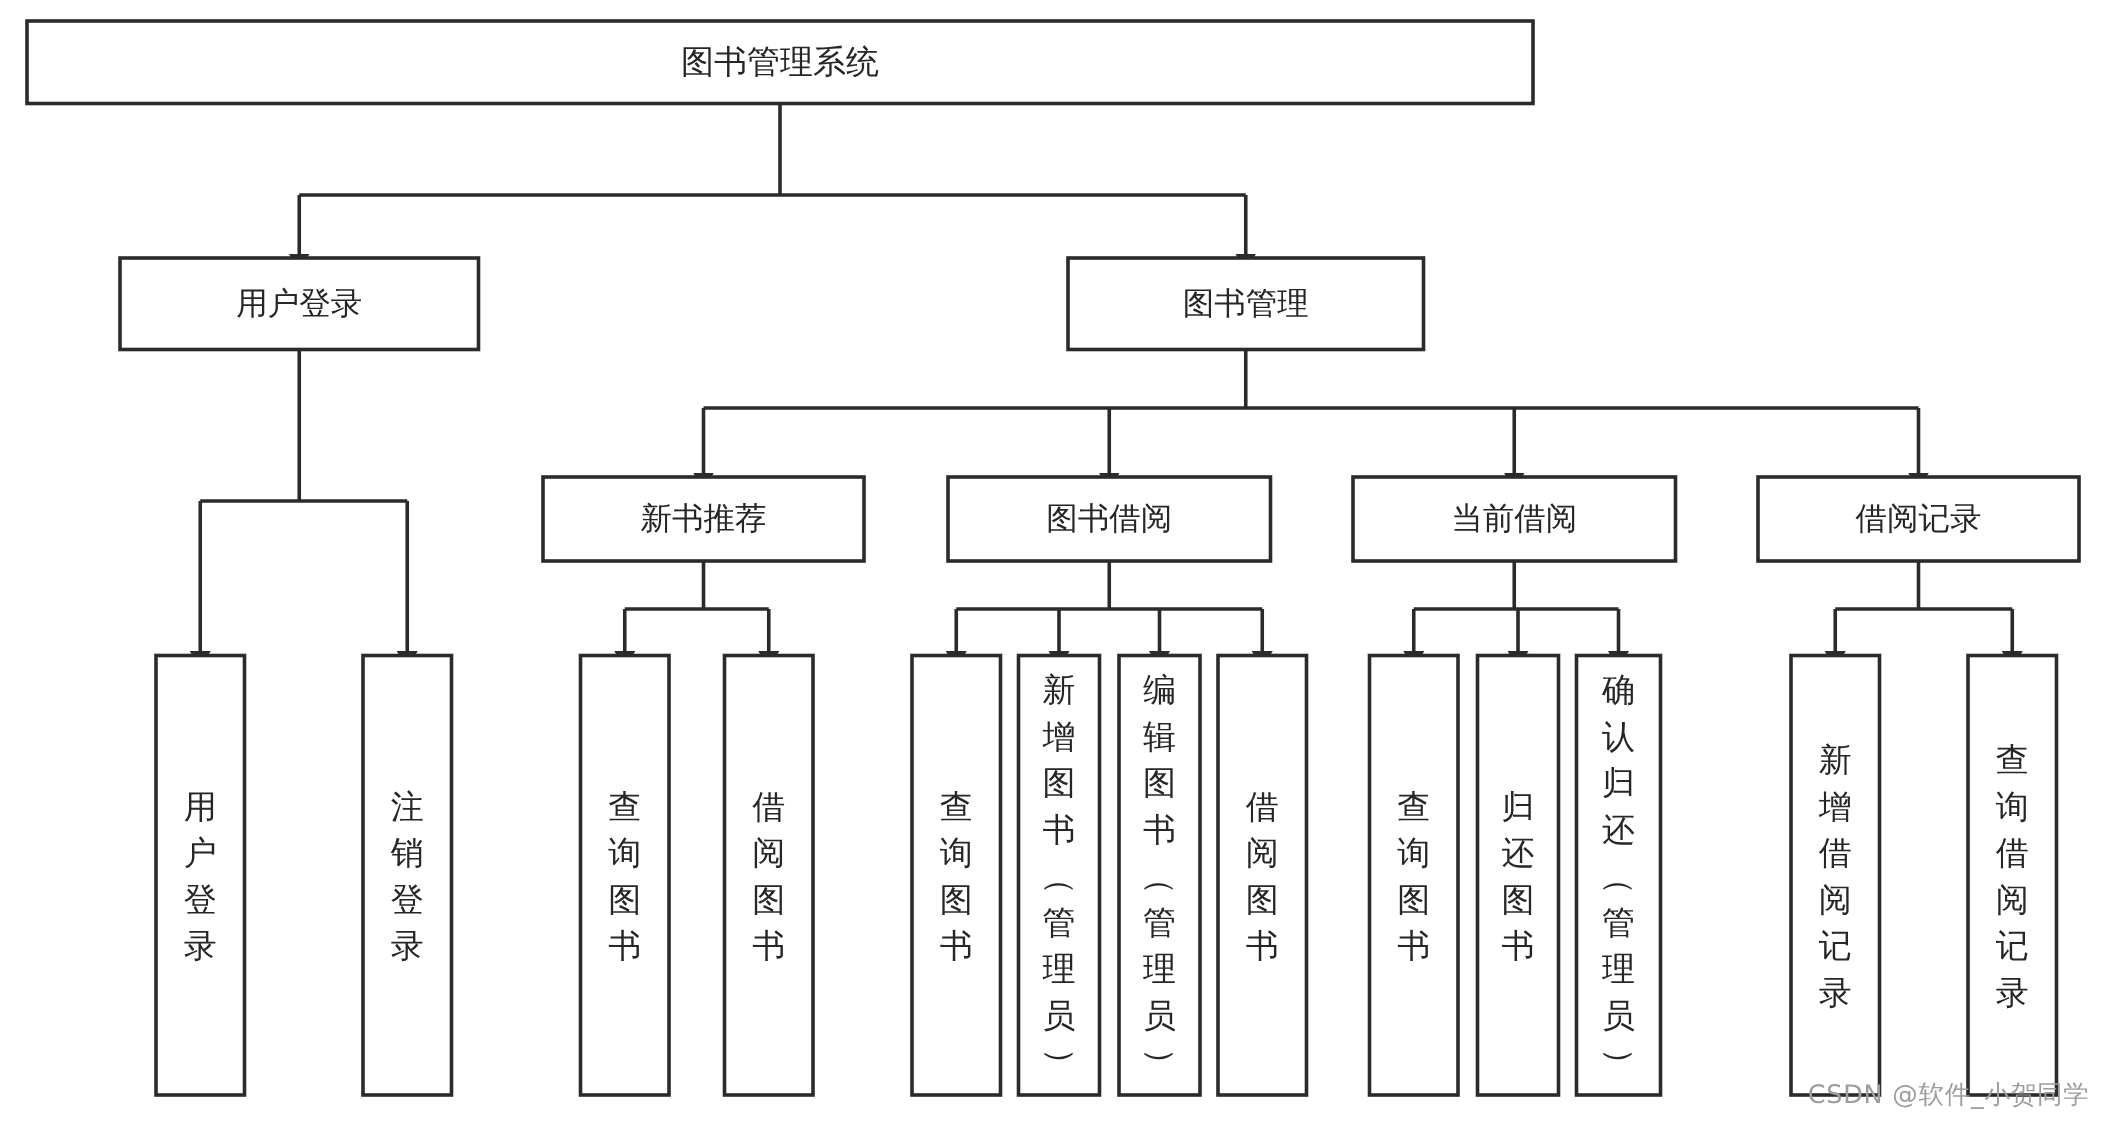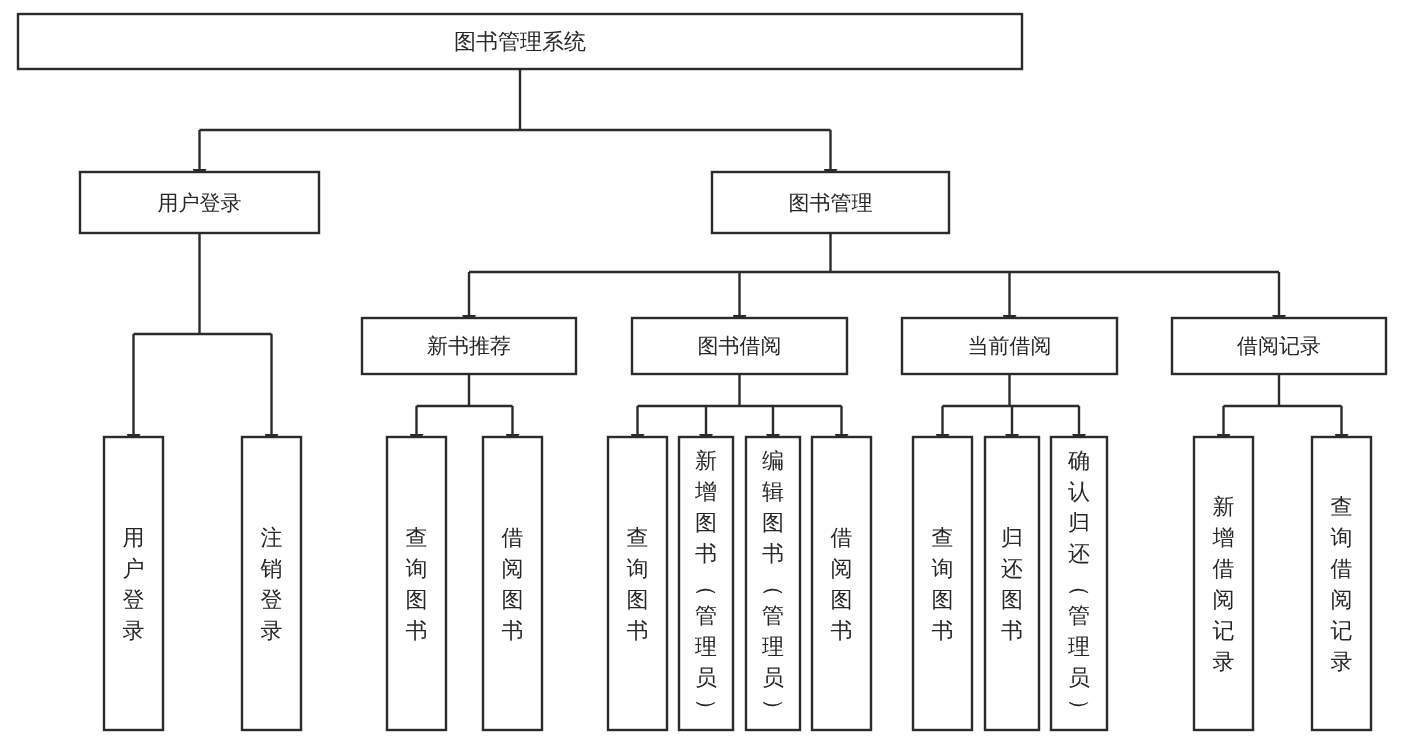--- a/index.html
+++ b/index.html
@@ -242,14 +242,15 @@
           <text x="1341.5" y="508" class="leaf-label-char">查</text>
           <text x="1341.5" y="539" class="leaf-label-char">询</text>
           <text x="1341.5" y="570" class="leaf-label-char">借</text>
           <text x="1341.5" y="601" class="leaf-label-char">阅</text>
           <text x="1341.5" y="632" class="leaf-label-char">记</text>
           <text x="1341.5" y="663" class="leaf-label-char">录</text>
         </g>
       </g>
   </svg>
 
+  <div class="watermark-text">CSDN @软件_小贺同学</div>
 
 </div>
 
 </body></html>

